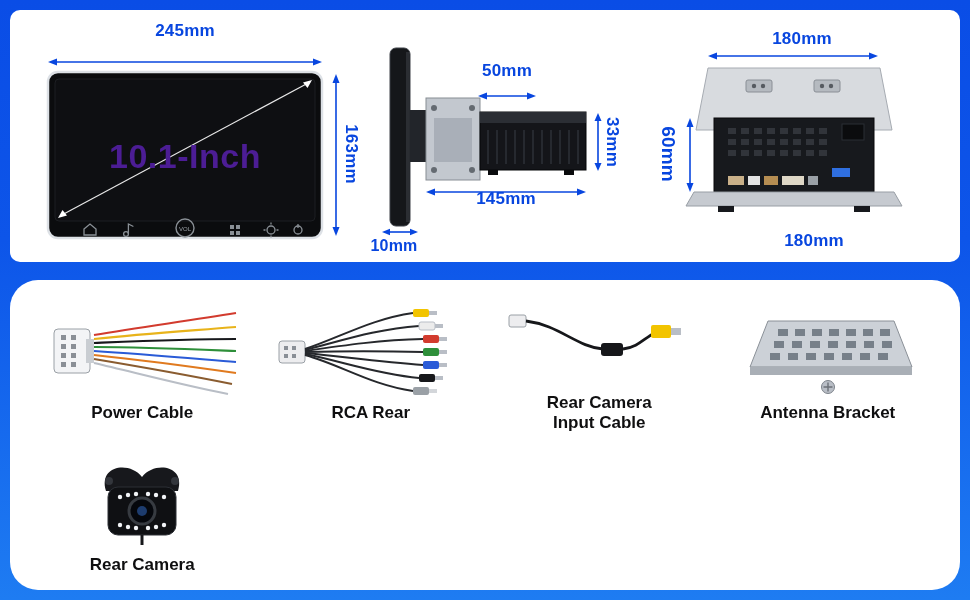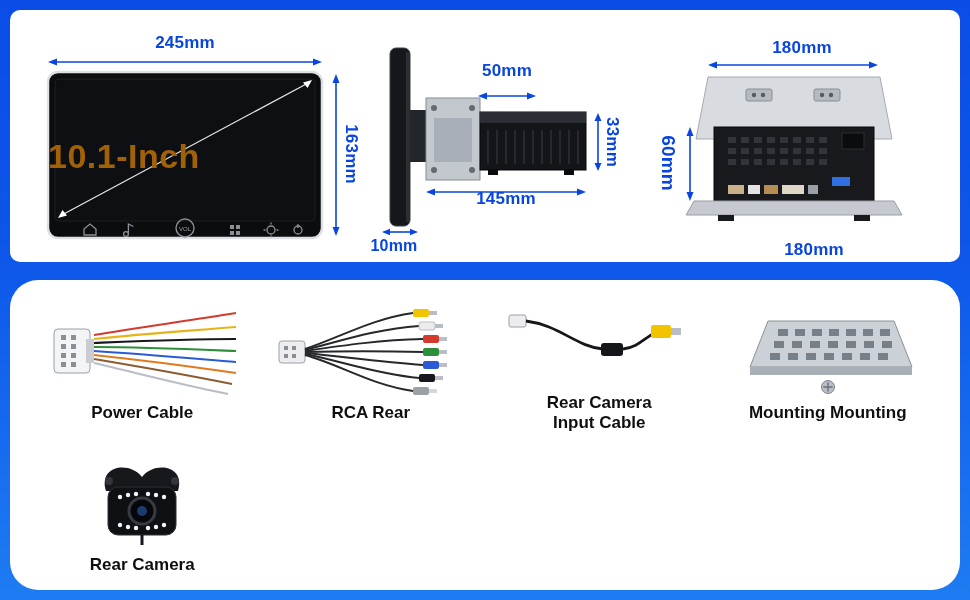--- a/index.html
+++ b/index.html
@@ -9,30 +9,30 @@
     background: linear-gradient(180deg, #0a4de6 0%, #0d55e9 40%, #1e7cf2 100%);
     font-family: "Liberation Sans", sans-serif;
   }
   .top-panel {
     position: absolute; left: 10px; top: 10px; width: 950px; height: 252px;
     background: #ffffff; border-radius: 10px;
   }
   .view { position: absolute; }
   .front-view { left: 24px;  top: 8px; width: 330px; height: 240px; }
   .side-view  { left: 356px; top: 8px; width: 296px; height: 240px; }
-  .rear-view  { left: 632px; top: 17px; width: 306px; height: 240px; }
+  .rear-view  { left: 632px; top: 8px; width: 306px; height: 240px; }
   .view svg { position: absolute; left: 0; top: 0; }
   .dim {
     position: absolute; color: #0846df; font-size: 17px; font-weight: 600;
     text-align: center; letter-spacing: .2px; line-height: 1;
   }
   .vlabel { transform: translate(-50%,-50%) rotate(90deg); white-space: nowrap; }
   .screen-size {
-    position: absolute; color: #a16207; font-size: 34px; font-weight: 800;
-    letter-spacing: .5px;
+    position: absolute; color: #4c1d95; font-size: 34px; font-weight: 800;
+    text-align: center; letter-spacing: .5px;
   }
   .acc-card {
     position: absolute; left: 10px; top: 280px; width: 950px; height: 310px;
     background: #ffffff; border-radius: 28px;
   }
   .acc-grid {
     display: grid; grid-template-columns: repeat(4, 1fr);
     height: 100%; padding: 10px 18px 14px; row-gap: 18px;
   }
   .acc { display: flex; flex-direction: column; align-items: center; justify-content: center; margin: 0; }
@@ -96,21 +96,21 @@
           </g>
           <text x="151" y="212.5" text-anchor="middle" font-size="6" fill="#9aa0a6">VOL</text>
         </g>
 
         <g class="arrow">
           <line x1="302" y1="64" x2="302" y2="210"></line>
           <polygon points="302,56 298.5,65 305.5,65"></polygon>
           <polygon points="302,218 298.5,209 305.5,209"></polygon>
         </g>
       </svg>
-      <span class="dim" style="left:14px; top:16px; width:274px;">245mm</span>
+      <span class="dim" style="left:14px; top:4px; width:274px;">245mm</span>
       <span class="screen-size" style="left:14px; top:119px; width:274px;">10.1-Inch</span>
       <span class="dim vlabel" style="left:317px; top:136px;">163mm</span>
     </div>
 
     <div class="view side-view">
       <svg width="296" height="240" viewBox="0 0 296 240">
         <g>
           <rect x="24" y="30" width="20" height="178" rx="6" fill="#15171a" stroke="#3c4046"></rect>
           <rect x="40" y="34" width="3" height="170" fill="#2b2e33"></rect>
           <rect x="44" y="92" width="16" height="52" fill="#22252a"></rect>
@@ -349,21 +349,21 @@
                 <rect x="96" y="52" width="10" height="7"></rect>
                 <rect x="114" y="52" width="10" height="7"></rect>
                 <rect x="132" y="52" width="10" height="7"></rect>
                 <rect x="150" y="52" width="10" height="7"></rect>
             </g>
             <rect x="22" y="66" width="162" height="8" fill="#a9afb6"></rect>
             <circle cx="100" cy="86" r="6.5" fill="#b9bec6" stroke="#7c828a"></circle>
             <path d="M95.5,86 h9 M100,81.5 v9" stroke="#6b7077" stroke-width="1.4"></path>
           </svg>
         </div>
-        <figcaption class="acc-label">Mounting Mounting</figcaption>
+        <figcaption class="acc-label">Antenna Bracket</figcaption>
       </figure>
 
 
       <figure class="acc">
         <div class="acc-art">
           <svg viewBox="0 0 200 100" width="200" height="100">
             <path d="M64,38 C56,12 88,8 100,24 C112,8 144,12 136,38 Z" fill="#17181c"></path>
             <circle cx="67" cy="28" r="4" fill="#33363c"></circle>
             <circle cx="133" cy="28" r="4" fill="#33363c"></circle>
             <rect x="66" y="34" width="68" height="48" rx="10" fill="#0f1013" stroke="#2c2f35"></rect>

